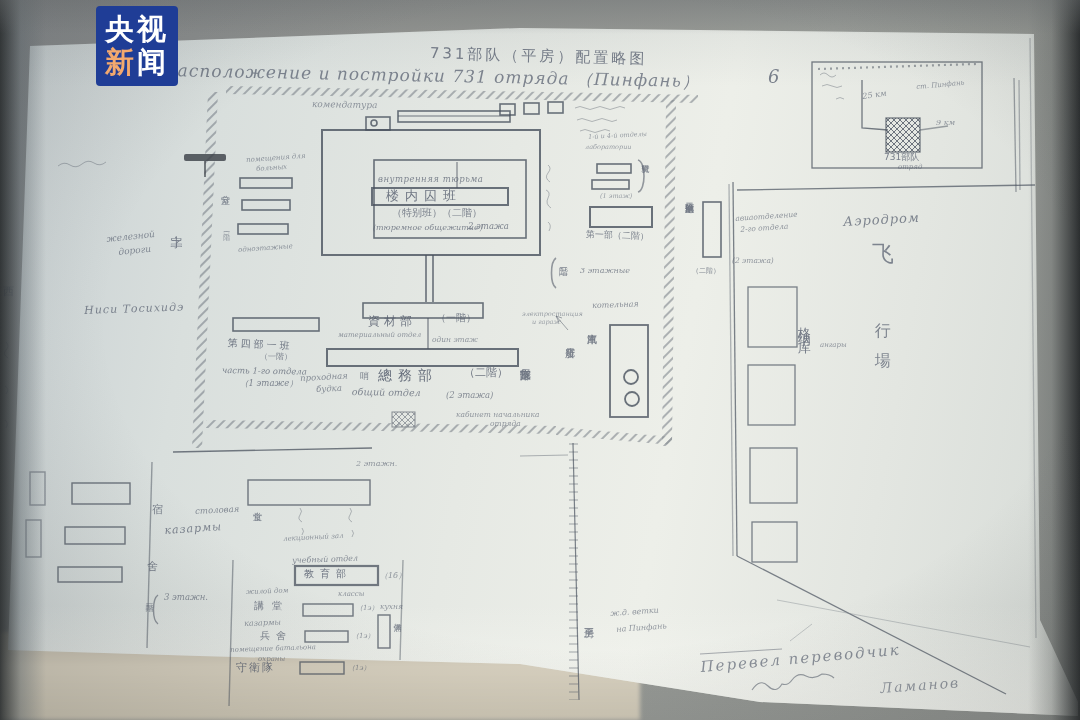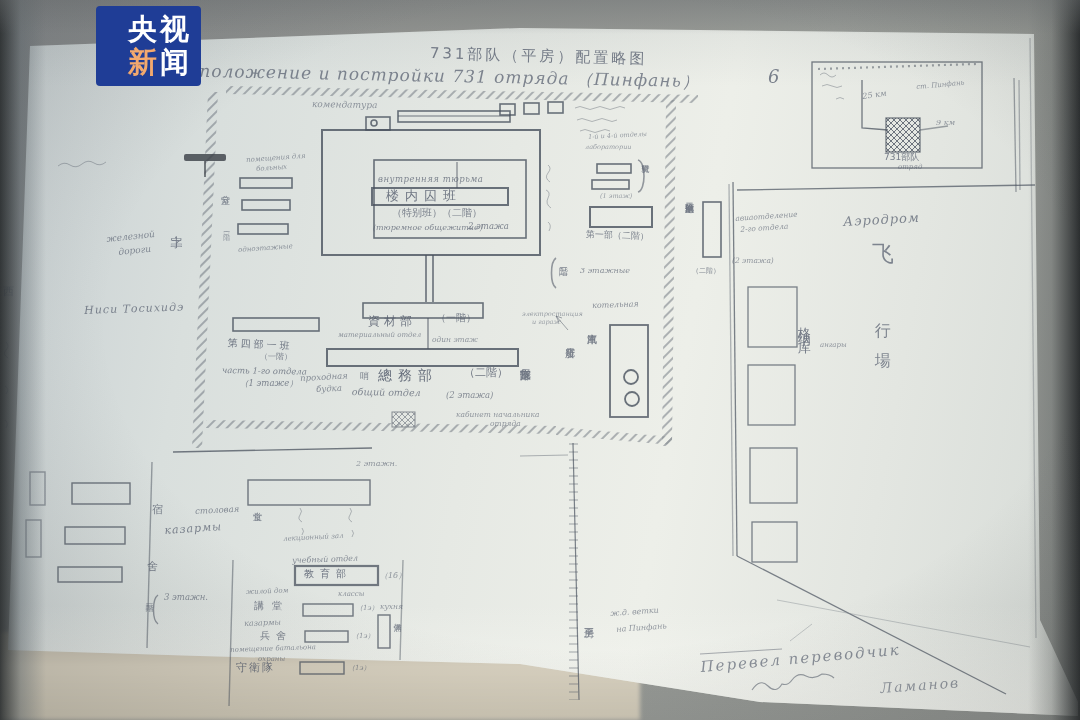--- a/index.html
+++ b/index.html
@@ -21,21 +21,21 @@
   .zh{font-family:"DejaVu Sans",sans-serif;}
   .v{writing-mode:vertical-rl;text-orientation:upright;}
   .edgeL{position:absolute;left:0;top:0;width:46px;height:720px;
        background:linear-gradient(90deg,rgba(38,42,44,.88) 0%,rgba(96,106,112,.45) 45%,rgba(96,106,112,0) 100%);}
   .edgeR{position:absolute;right:0;top:0;width:52px;height:720px;
        background:linear-gradient(270deg,rgba(32,35,37,.9) 0%,rgba(110,114,112,.4) 55%,rgba(110,114,112,0) 100%);}
   .edgeT{position:absolute;left:0;top:0;width:1080px;height:34px;
        background:linear-gradient(180deg,rgba(110,114,116,.45) 0%,rgba(110,114,116,0) 100%);}
   .vig{position:absolute;inset:0;background:radial-gradient(ellipse at 55% 45%,rgba(0,0,0,0) 58%,rgba(60,62,60,.22) 100%);}
   .logo{position:absolute;left:96px;top:6px;width:82px;height:80px;background:#1f3d96;border-radius:4px;
-        display:flex;flex-direction:column;justify-content:center;align-items:center;gap:0;padding-left:23px;}
+        display:flex;flex-direction:column;justify-content:center;align-items:center;gap:0;}
   .logo .row{font-size:29px;font-weight:700;color:#ffffff;letter-spacing:3px;line-height:1.15;}
   .logo .orange{color:#f3a96e;}
 </style>
 </head>
 <body>
 
 <div class="stage">
 
   <div class="tan"></div>
   <div class="paper"></div>

